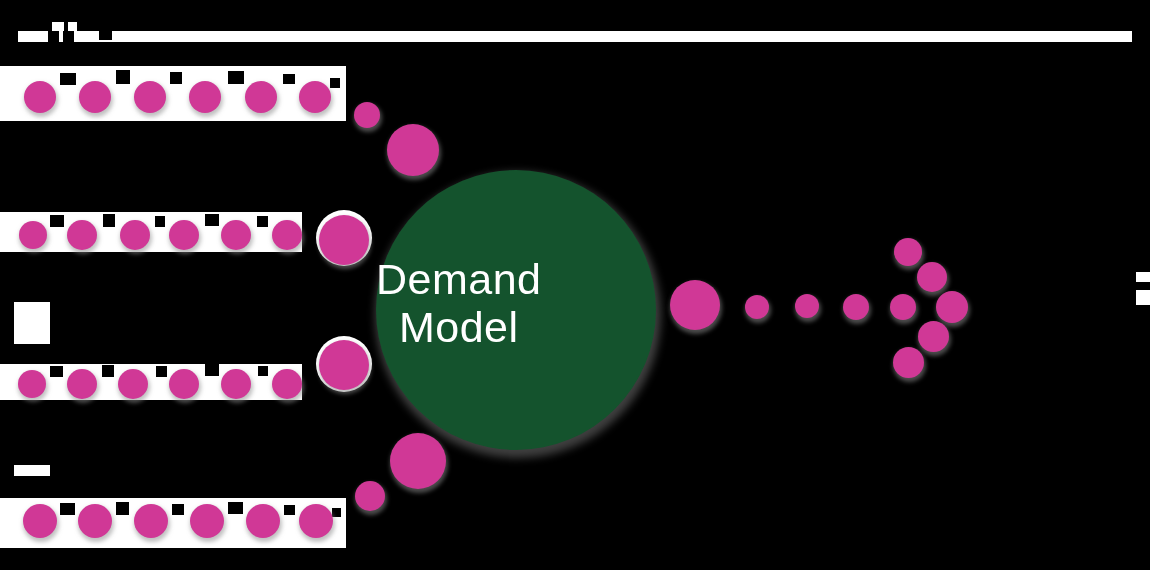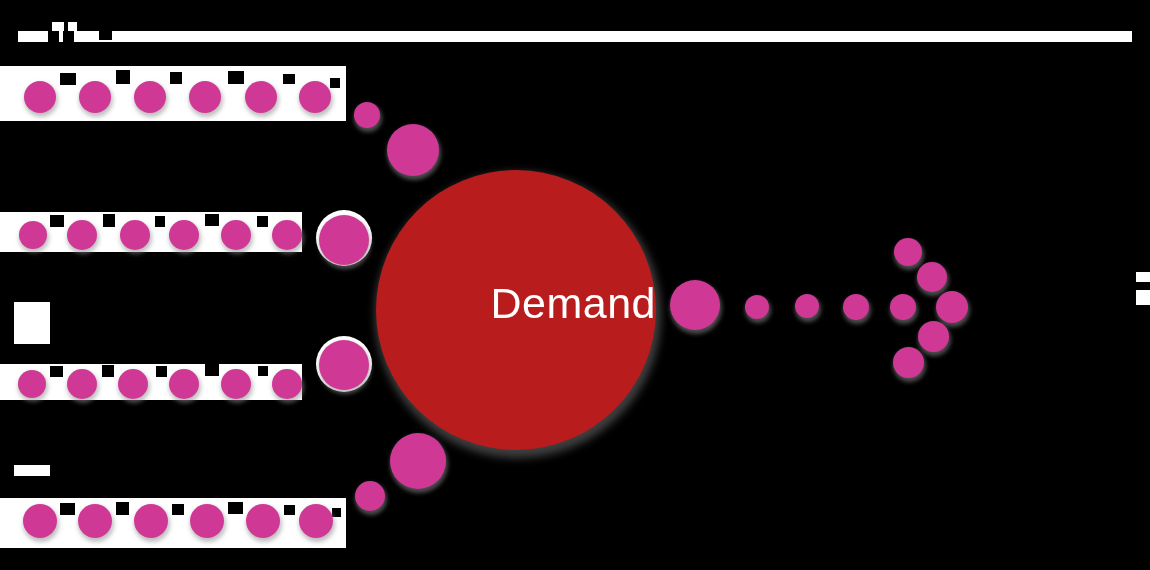--- a/index.html
+++ b/index.html
@@ -16,23 +16,23 @@
   
   .dot{
     position:absolute;background:#d03896;border-radius:50%;
     box-shadow:1px 3px 4px 1px rgba(140,140,140,0.55);
   }
   
   .frag{position:absolute;background:#000;}
   
   .center-circle{
     position:absolute;left:376px;top:170px;width:280px;height:280px;
-    background:#b91c1c;border-radius:50%;
+    background:#14532d;border-radius:50%;
     box-shadow:2px 5px 9px 3px rgba(125,125,125,0.5);
-    display:flex;align-items:center;justify-content:flex-end;
+    display:flex;align-items:center;justify-content:flex-start;
   }
   .center-label{
     color:#fff;font-size:43px;line-height:48px;text-align:center;
     letter-spacing:0.5px;transform:translateY(-7px);
   }
   .wfrag{position:absolute;background:#fff;}
 </style>
 </head>
 <body>
 
@@ -105,20 +105,21 @@
 <div class="dot" style="left:134px;top:504px;width:34px;height:34px;"></div>
 <div class="dot" style="left:190px;top:504px;width:34px;height:34px;"></div>
 <div class="dot" style="left:246px;top:504px;width:34px;height:34px;"></div>
 <div class="dot" style="left:299px;top:504px;width:34px;height:34px;"></div>
 <div class="dot" style="left:355px;top:481px;width:30px;height:30px;"></div>
 <div class="dot" style="left:390px;top:433px;width:56px;height:56px;"></div>
 
 <div class="center-circle">
   <div class="center-label">
     <div>Demand</div>
+    <div>Model</div>
   </div>
 </div>
 
 <div class="dot" style="left:670px;top:280px;width:50px;height:50px;"></div>
 <div class="dot" style="left:745px;top:295px;width:24px;height:24px;"></div>
 <div class="dot" style="left:795px;top:294px;width:24px;height:24px;"></div>
 <div class="dot" style="left:843px;top:294px;width:26px;height:26px;"></div>
 <div class="dot" style="left:890px;top:294px;width:26px;height:26px;"></div>
 
 <div class="dot" style="left:894px;top:238px;width:28px;height:28px;"></div>

